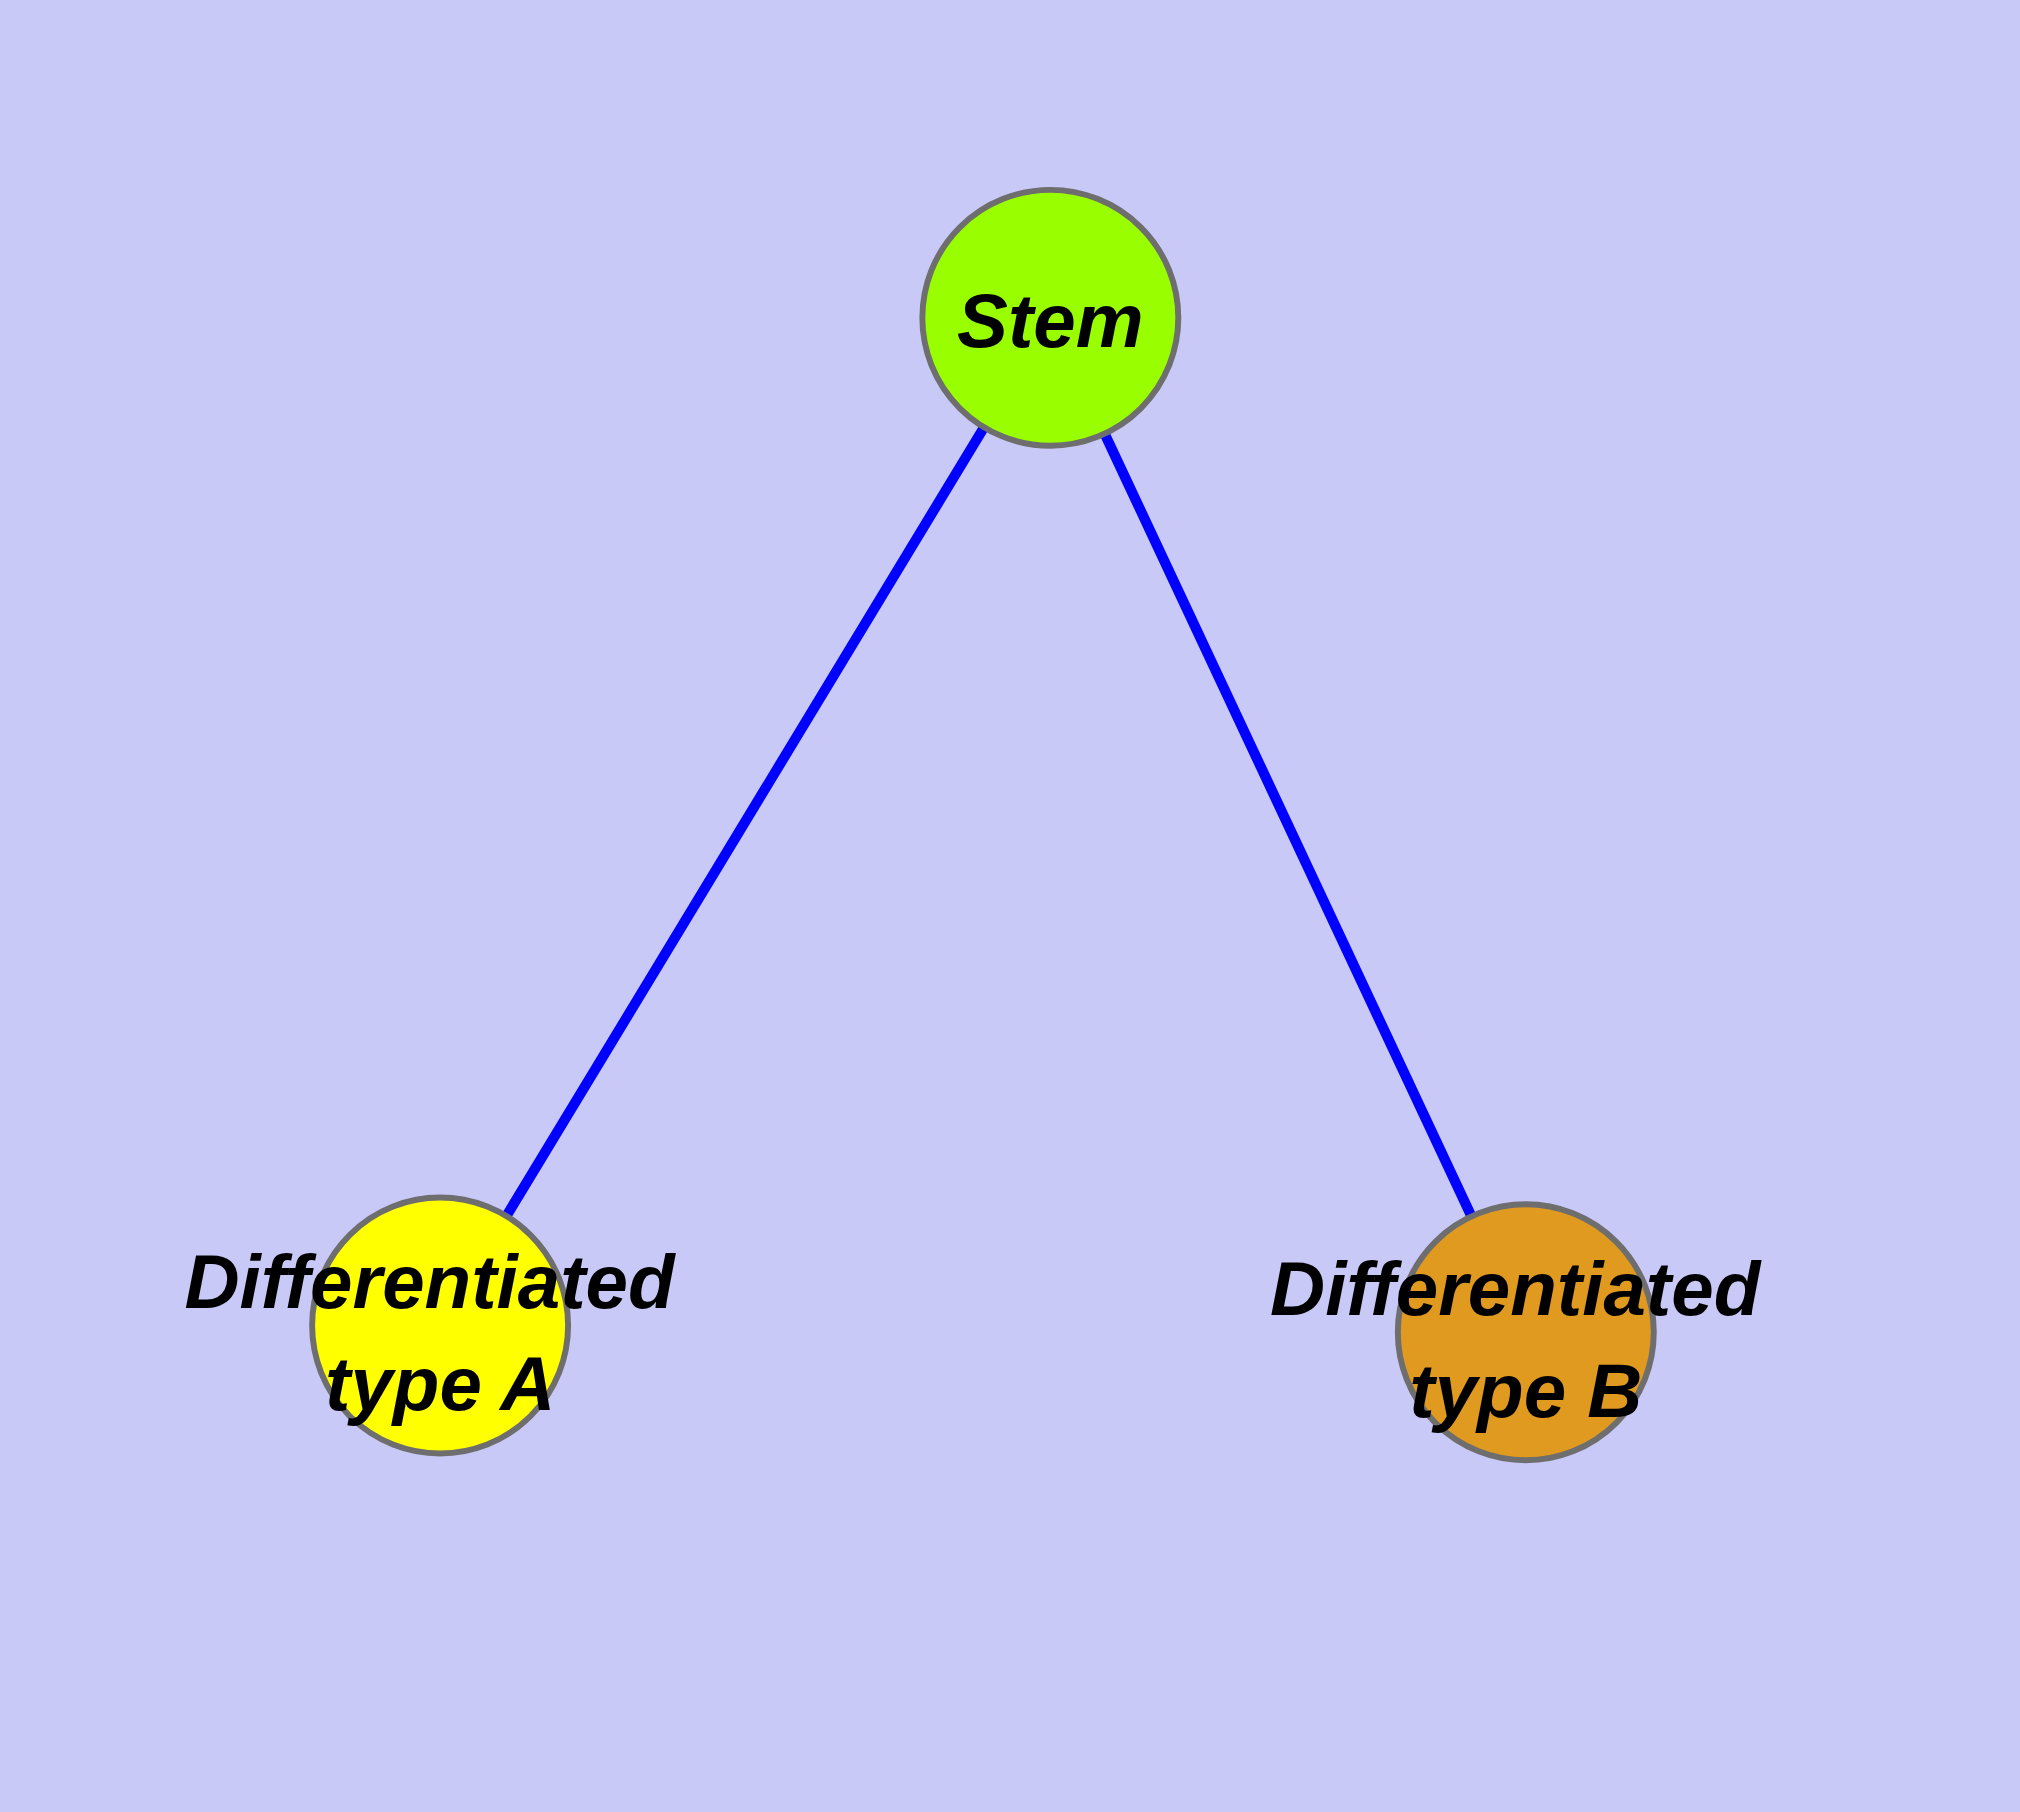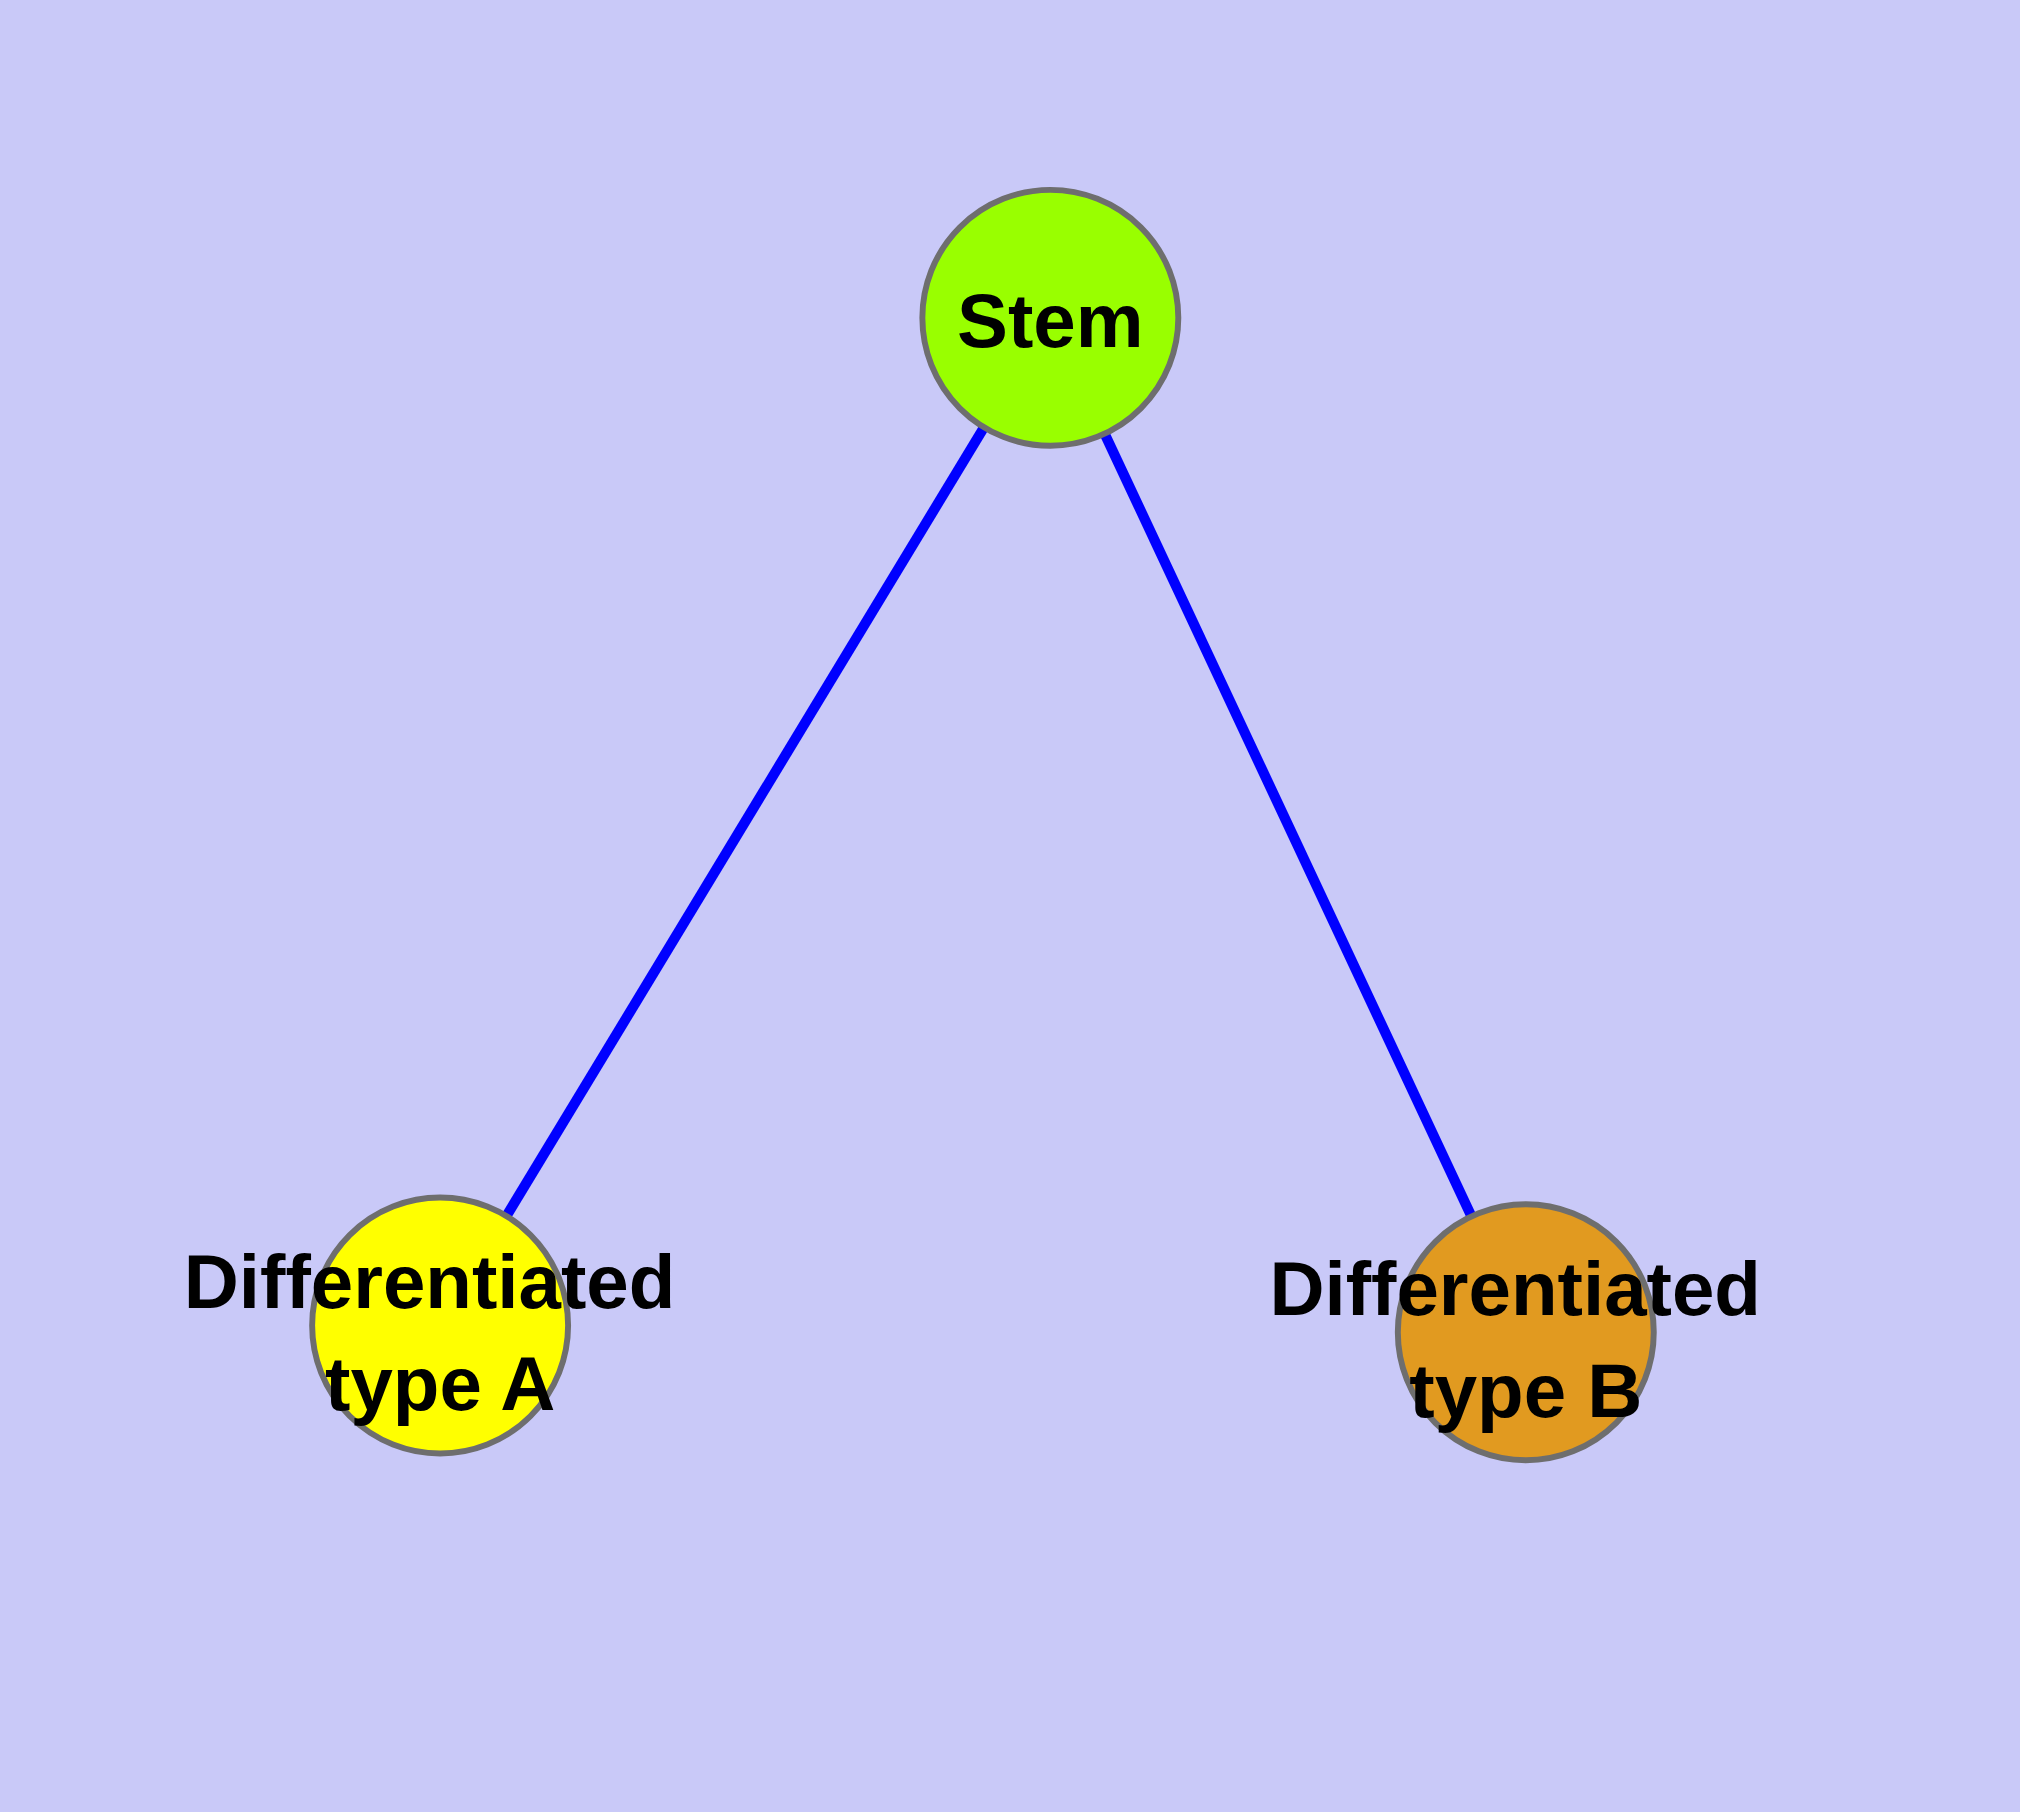--- a/index.html
+++ b/index.html
@@ -18,20 +18,21 @@
   body {
     width: 2021px;
     height: 1812px;
     overflow: hidden;
     font-family: "Liberation Sans", sans-serif;
   }
   .canvas {
     width: 2021px;
     height: 1280px;
     position: relative;
+    font-style: italic;
   }
   svg.graph {
     display: block;
     width: 2021px;
     height: 1812px;
   }
   .bg-rect {
     stroke: none;
   }
   .edge {

